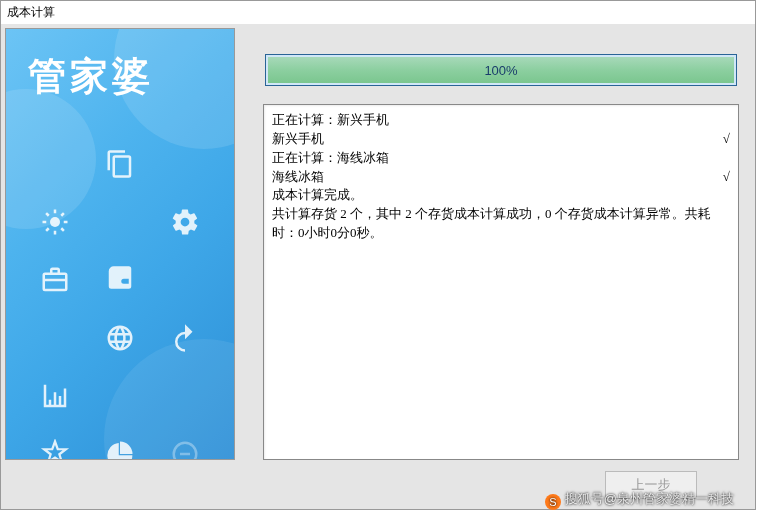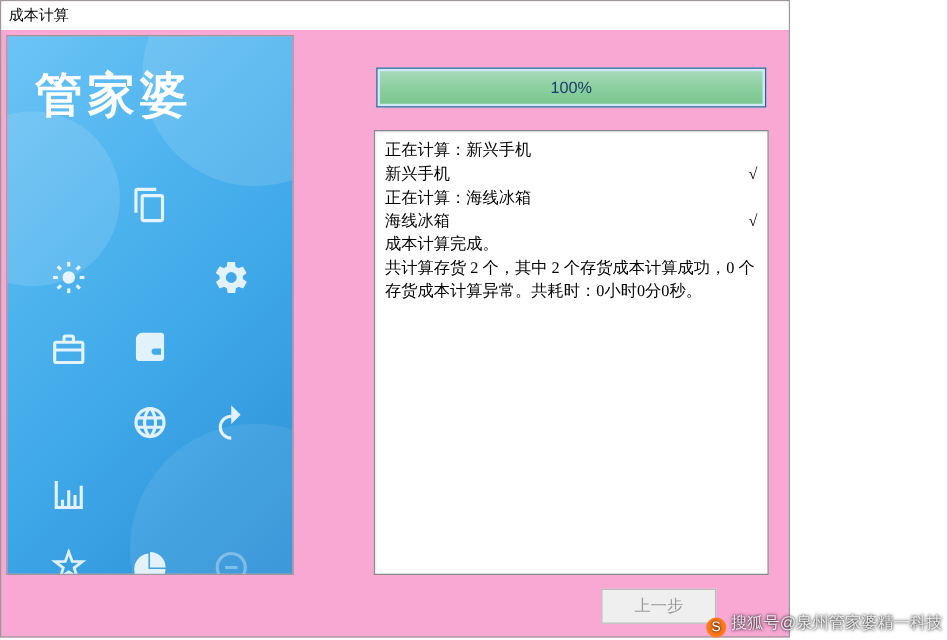--- a/index.html
+++ b/index.html
@@ -1,39 +1,39 @@
 <!DOCTYPE html>
 <html><head>
 <meta charset="utf-8">
 <style>
 * { margin: 0; padding: 0; box-sizing: border-box; }
 body { font-family: "Microsoft YaHei", SimSun, Arial, sans-serif; font-size: 12px; background: #fff; width: 758px; height: 512px; position: relative; overflow: hidden; }
-.window { border: 1px solid #999; width: 632px; height: 510px; position: relative; background: #f9a8d4; }
+.window { border: 1px solid #999; width: 756px; height: 510px; position: relative; background: #e5e5e5; }
 .titlebar { background: #fff; padding: 3px 6px; font-size: 12px; color: #000; }
 .content { display: flex; height: 440px; }
 .sidebar { width: 230px; position: relative; background: linear-gradient(135deg, #6cc4f5 0%, #4db3ee 35%, #3ea7e8 60%, #2d8fd6 100%); border: 1px solid #999; margin: 4px 14px 4px 4px; overflow: hidden; }
 .bubble { position: absolute; border-radius: 50%; background: rgba(255,255,255,0.12); }
 .b1 { width: 180px; height: 180px; top: -60px; right: -60px; }
 .b2 { width: 140px; height: 140px; top: 60px; left: -50px; }
 .b3 { width: 200px; height: 200px; bottom: -80px; right: -70px; background: rgba(255,255,255,0.08); }
 .logo { color: #fff; font-size: 38px; font-weight: bold; padding: 22px 0 0 22px; letter-spacing: 4px; position: relative; z-index: 2; }
 .icon-grid { position: absolute; top: 120px; left: 0; right: 0; padding: 0 30px; display: grid; grid-template-columns: 1fr 1fr 1fr; gap: 28px 26px; z-index: 2; }
 .icon-cell { display: flex; align-items: center; justify-content: center; opacity: 0.85; }
 .icon-cell svg { width: 30px; height: 30px; fill: #fff; }
 .icon-cell.faded svg { opacity: 0.4; }
-.main { flex: 1; padding: 10px 16px 4px 14px; display: flex; flex-direction: column; margin-left: 36px; }
+.main { flex: 1; padding: 10px 16px 4px 14px; display: flex; flex-direction: column; }
 .progress-outer { height: 32px; border: 1px solid #2a6496; background: #d0e7f7; position: relative; margin: 20px 2px 18px 2px; }
 .progress-bar { position: absolute; inset: 2px; background: linear-gradient(to bottom, #a7d9b9 0%, #8ccfa0 50%, #7bc68f 100%); }
 .progress-label { position: absolute; top: 50%; left: 50%; transform: translate(-50%,-50%); color: #1a3d6b; font-size: 13px; }
 .logbox { flex: 1; border: 1px solid #888; background: #fff; padding: 6px 8px; font-family: SimSun, serif; font-size: 13px; line-height: 1.45; white-space: pre-wrap; overflow: auto; box-shadow: inset 1px 1px 2px rgba(0,0,0,0.08); position: relative; }
 .logline { display: flex; justify-content: space-between; align-items: center; }
 .buttons { height: 42px; display: flex; align-items: center; justify-content: flex-end; padding: 0 58px 0 0; border-top: 0; }
 .btn { width: 92px; height: 28px; font-size: 13px; border: 1px solid #888; background: linear-gradient(#f7f7f7,#e4e4e4); cursor: pointer; }
 .btn.disabled { color: #999; border-color: #bbb; background: #efefef; cursor: default; }
-.watermark { position: absolute; bottom: 2px; right: 4px; font-size: 13px; color: rgba(255,255,255,0.85); text-shadow: 0 0 3px rgba(0,0,0,0.7), 0 0 2px rgba(0,0,0,0.7); pointer-events: none; z-index: 10; }
+.watermark { position: absolute; bottom: 2px; right: 24px; font-size: 13px; color: rgba(255,255,255,0.85); text-shadow: 0 0 3px rgba(0,0,0,0.7), 0 0 2px rgba(0,0,0,0.7); pointer-events: none; z-index: 10; }
 .watermark .wm-logo { display: inline-block; width: 16px; height: 16px; border-radius: 50%; background: #ff7a1a; color: #fff; font-size: 11px; line-height: 16px; text-align: center; vertical-align: -3px; margin-right: 4px; }
 </style>
 </head>
 <body>
 
 <div class="window">
   <div class="titlebar">成本计算</div>
 
   <div class="content">
 

